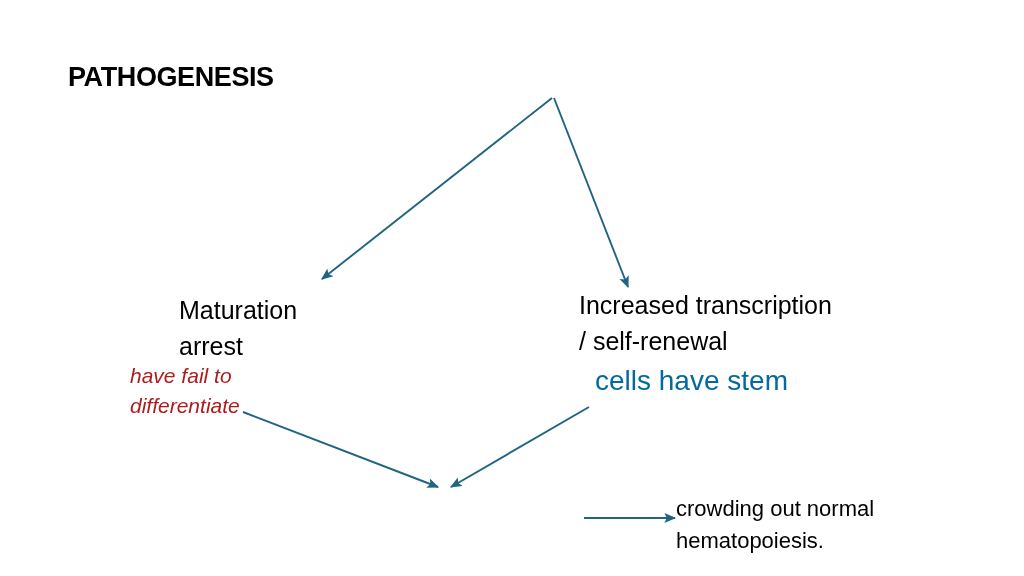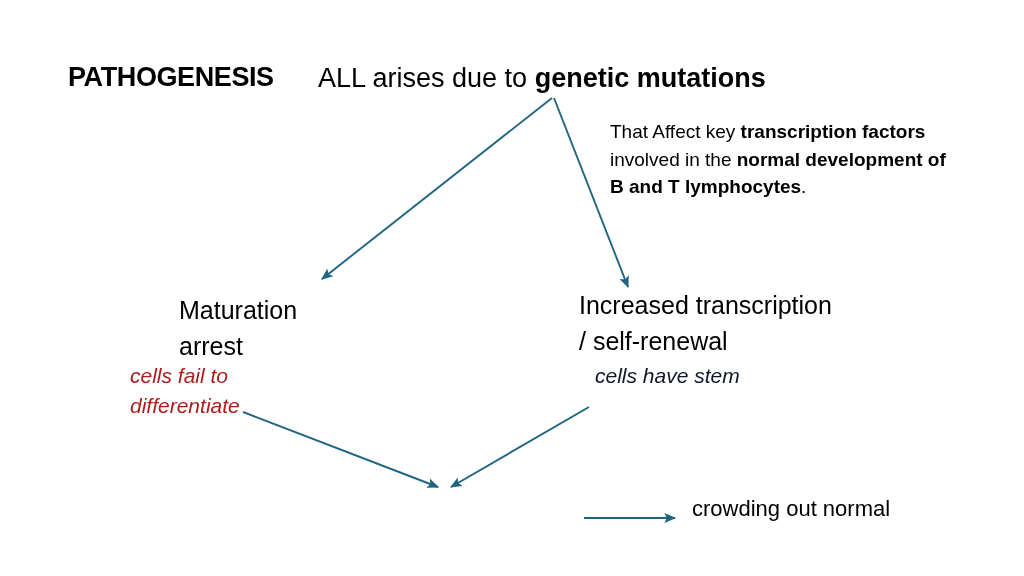--- a/index.html
+++ b/index.html
@@ -62,34 +62,33 @@
 
   #branch-right-title {
     left: 567px;
     top: 288px;
     font-size: 25px;
     line-height: 1.42;
   }
   #branch-right-sub {
     left: 583px;
     top: 361px;
-    font-size: 21px;
-    font-style: italic;
-    color: #0f172a;
+    font-size: 28px;
+    color: #0369a1;
     line-height: 1.45;
   }
 
   #outcome-left {
     left: 260px;
     top: 496px;
     font-size: 22px;
     line-height: 1.45;
   }
   #outcome-right {
-    left: 680px;
+    left: 664px;
     top: 493px;
     font-size: 22px;
     line-height: 1.45;
   }
 
   #watermark {
     left: 851px;
     top: 430px;
     font-size: 25px;
     color: #D2D2D2;
@@ -122,29 +121,27 @@
 
     <line x1="231" y1="412" x2="426" y2="487" stroke="#1F6480" stroke-width="1.9" marker-end="url(#ah)"></line>
 
     <line x1="577" y1="407" x2="439" y2="487" stroke="#1F6480" stroke-width="1.9" marker-end="url(#ah)"></line>
 
     <line x1="572" y1="518" x2="663" y2="518" stroke="#1F6480" stroke-width="1.9" marker-end="url(#ah)"></line>
   </svg>
 
   <div class="txt" id="title-pathogenesis">PATHOGENESIS</div>
 
-  <div class="txt" id="headline"><span>ALL arises due to </span><b>genetic mutations</b></div>
 
-  <div class="txt" id="note-transcription"><span>That Affect key </span><b>transcription factors</b><br><span>involved in the </span><b>normal development of</b><br><b>B and T lymphocytes</b><span>.</span></div>
 
   <div class="txt" id="branch-left-title"><span>Maturation</span><br><span>arrest</span></div>
 
-  <div class="txt" id="branch-left-sub"><span>cells fail to</span><br><span>differentiate</span></div>
+  <div class="txt" id="branch-left-sub"><span>have fail to</span><br><span>differentiate</span></div>
 
   <div class="txt" id="branch-right-title"><span>Increased transcription</span><br><span>/ self-renewal</span></div>
 
   <div class="txt" id="branch-right-sub"><span>cells have stem</span><br></div>
 
 
-  <div class="txt" id="outcome-right"><span>crowding out normal</span><br></div>
+  <div class="txt" id="outcome-right"><span>crowding out normal</span><br><span>hematopoiesis.</span></div>
 
 
 </div>
 
 </body></html>

